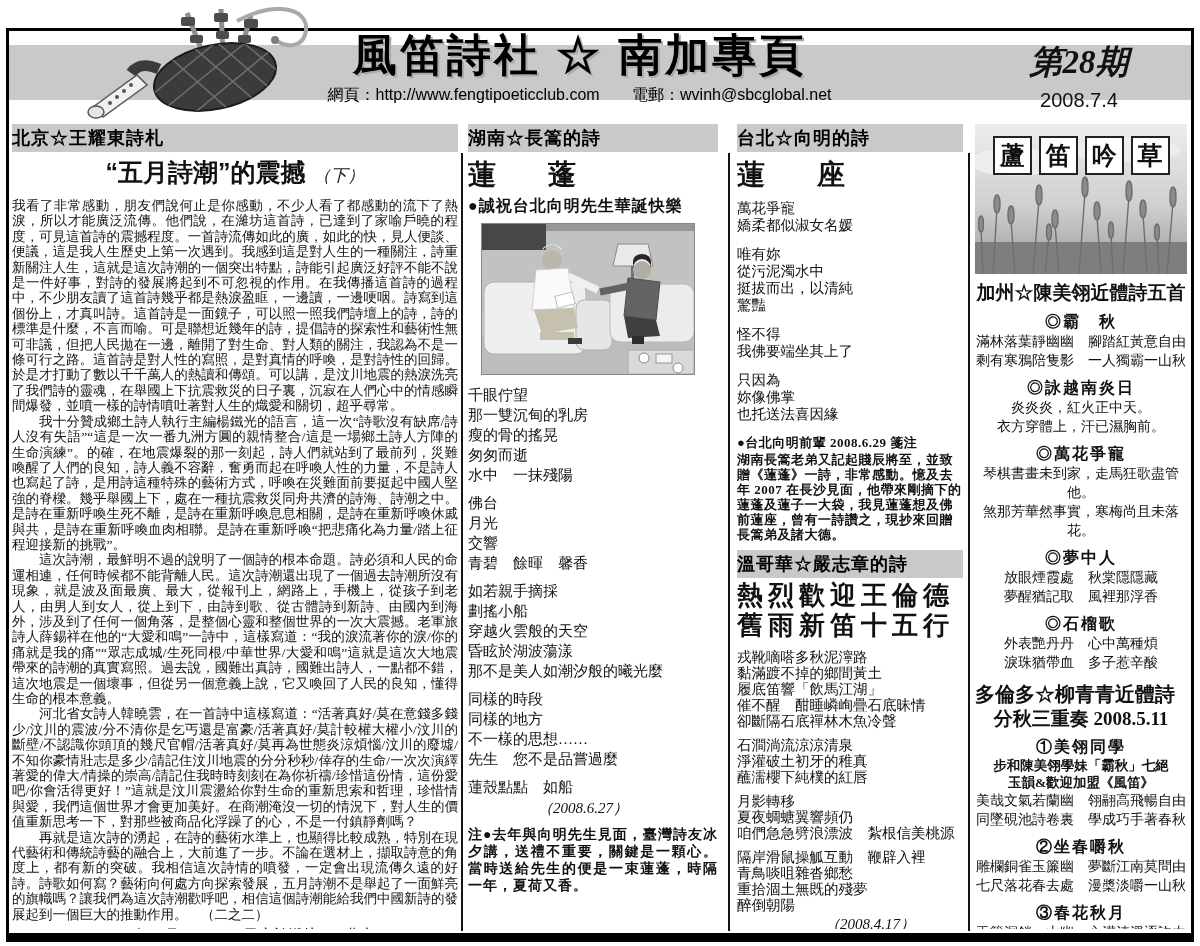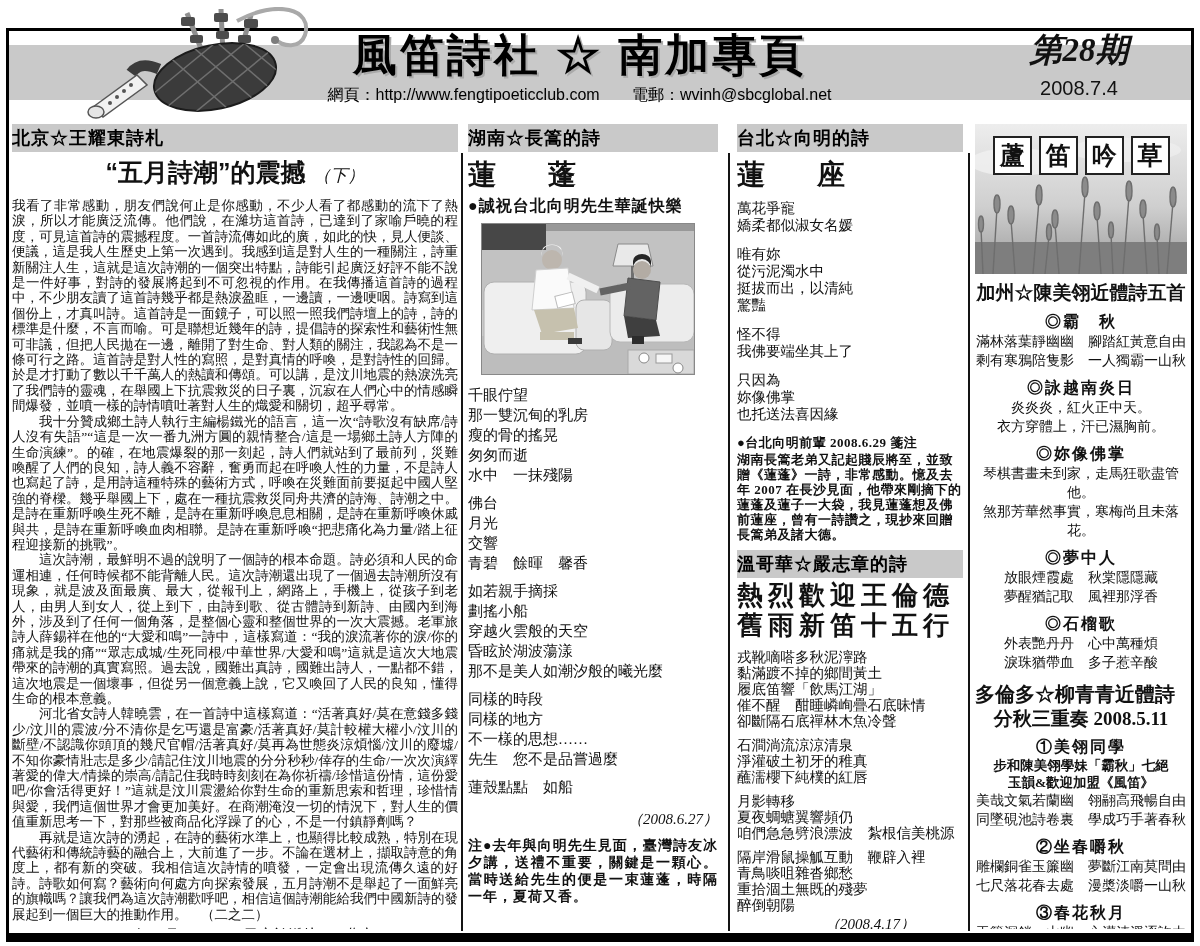--- a/index.html
+++ b/index.html
@@ -19,21 +19,21 @@
     position:absolute; left:248px; top:-2px; width:645px; text-align:center; z-index:2;
     font-family:"Liberation Sans", sans-serif; font-weight:900; font-size:44px; line-height:52px;
     letter-spacing:3px; color:#000; text-shadow:2px 2px 0 #aaa;
   }
   .contact {
     position:absolute; left:248px; top:54px; width:645px; text-align:center; z-index:2;
     font-family:"Liberation Sans", sans-serif; font-size:16px; color:#000;
   }
   .contact span { margin:0 14px; }
   .issue { position:absolute; right:22px; top:0; width:180px; text-align:center; z-index:2; }
-  .issue-no { font-family:"Liberation Serif", serif; font-style:italic; font-weight:900; font-size:33px; line-height:38px; }
+  .issue-no { font-family:"Liberation Serif", serif; font-style:italic; font-weight:900; font-size:33px; line-height:38px;margin-top:12px; }
   .issue-date { font-family:"Liberation Sans", sans-serif; font-size:20px; margin-top:8px; }
   
   .vdiv { position:absolute; top:122px; height:778px; width:2px; background:#141414; }
   .col  { position:absolute; top:93px; bottom:4px; overflow:hidden; }
   .bar {
     background:#c9c9c9; text-align:left; color:#000;
     font-family:"Liberation Sans", sans-serif; font-weight:700; font-size:18px; line-height:28px; height:28px;
     letter-spacing:1px;
   }
   
@@ -46,21 +46,21 @@
   
   .poem-title { margin-top:6px; font-weight:900; font-size:28px; line-height:34px; letter-spacing:12px; }
   .dedication { margin-top:4px; font-weight:700; font-size:16px; letter-spacing:1px; }
   .poem  { font-size:15px; line-height:20px; }
   .poem > div.blank { height:8px; }
   .poem-date { font-style:italic; font-size:15px; }
   .note { letter-spacing:1px; text-align:justify; }
   
   .photo { margin:6px 0 0 13px; width:212px; height:150px; border:1px solid #888; }
   .c2 .poem { margin-top:10px; }
-  .c2 .poem-date { padding-left:70px; margin-top:13px;text-align:right; }
+  .c2 .poem-date { padding-left:70px; margin-top:2px; }
   .c2 .note { margin-top:8px; font-size:14px; line-height:17px; font-weight:600; }
   
   .c3 .poem { margin-top:8px; font-size:14.5px; line-height:17px; }
   .c3 .poem > div.blank { height:12px; }
   .note3 { margin-top:12px; font-size:13px; line-height:15px; font-weight:600; letter-spacing:0.5px; }
   .note3-title { margin-bottom:2px; }
   .bar2 { margin-top:8px; }
   .big-title { margin-top:3px; font-weight:900; font-size:26px; line-height:30px; letter-spacing:5px; }
   .c3 .poemB { margin-top:8px; font-size:14.5px; line-height:16px; }
   .c3 .poemB > div.blank { height:8px; }
@@ -348,21 +348,21 @@
             <div class="psec-title">◎霸　秋</div>
             <div class="psec-line">滿林落葉靜幽幽　腳踏紅黃意自由</div>
             <div class="psec-line">剩有寒鴉陪隻影　一人獨霸一山秋</div>
           </div>
           <div class="psec">
             <div class="psec-title">◎詠越南炎日</div>
             <div class="psec-line">炎炎炎，紅火正中天。</div>
             <div class="psec-line">衣方穿體上，汗已濕胸前。</div>
           </div>
           <div class="psec">
-            <div class="psec-title">◎妳像佛掌</div>
+            <div class="psec-title">◎萬花爭寵</div>
             <div class="psec-line">琴棋書畫未到家，走馬狂歌盡管他。</div>
             <div class="psec-line">煞那芳華然事實，寒梅尚且未落花。</div>
           </div>
           <div class="psec">
             <div class="psec-title">◎夢中人</div>
             <div class="psec-line">放眼煙霞處　秋棠隱隱藏</div>
             <div class="psec-line">夢醒猶記取　風裡那浮香</div>
           </div>
           <div class="psec">
             <div class="psec-title">◎石榴歌</div>

